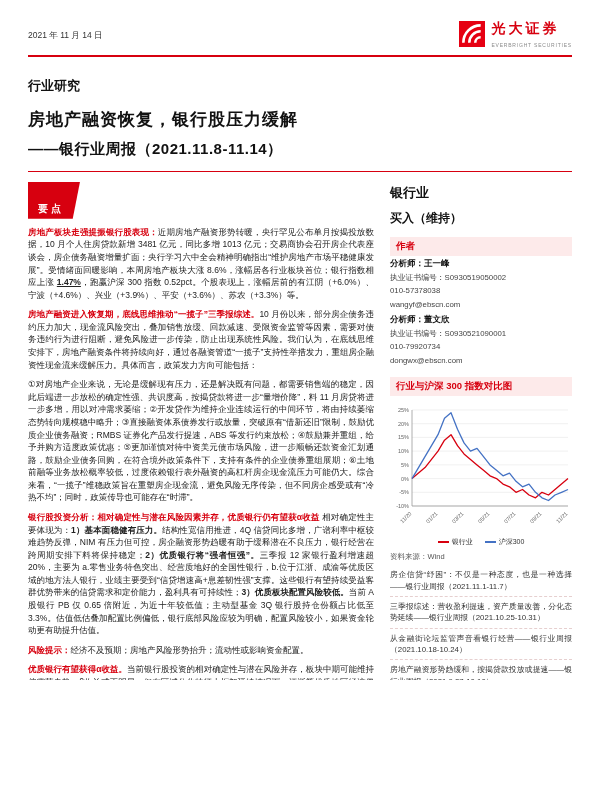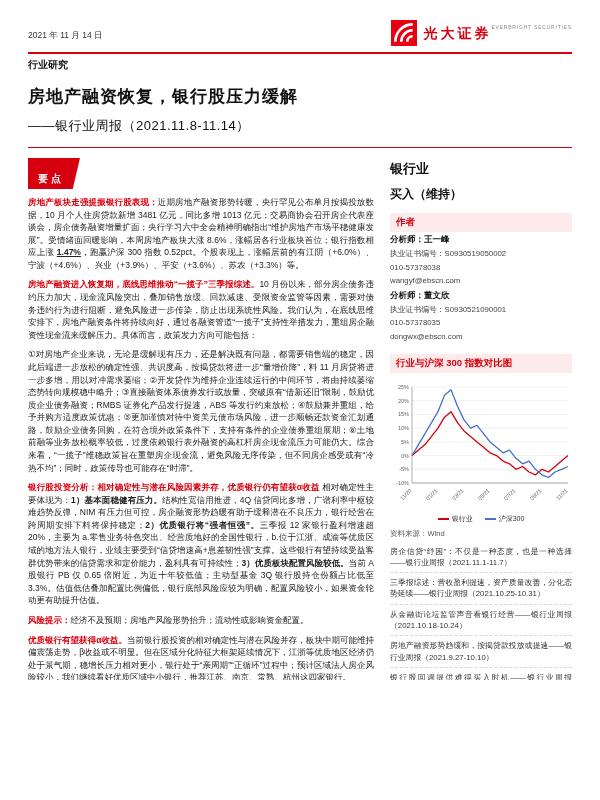--- a/index.html
+++ b/index.html
@@ -4,36 +4,36 @@
 <style>
   * { margin:0; padding:0; box-sizing:border-box; }
   html,body { background:#ffffff; }
   body { font-family:"Liberation Sans","DejaVu Sans",sans-serif; color:#222; }
   .page { width:600px; height:680px; margin:0 auto; padding:20px 28px 8px; overflow:hidden; background:#fff; position:relative; }
 
   .topbar { display:flex; justify-content:space-between; align-items:flex-start; }
   .date { font-size:8.5px; color:#333; padding-top:10px; }
   .logo { display:flex; align-items:center; gap:6px; }
   .logo-mark { width:26px; height:26px; flex:0 0 26px; }
-  .logo-text { display:flex; line-height:1.15; }
+  .logo-text { display:flex; flex-direction:column; line-height:1.15;gap:7px; }
   .logo-cn { font-size:14px; font-weight:bold; color:#d7000f; letter-spacing:3px; }
   .logo-en { font-size:5px; color:#8a8a8a; letter-spacing:0.8px; }
 
   .rule { border-top:2px solid #d7000f; margin-top:6px; }
   .rule2 { border-top:1.5px solid #d7000f; margin-top:12px; }
-  .category { font-size:10px; font-weight:600; color:#111; margin-top:4px; }
+  .category { font-size:13px; font-weight:600; color:#111; margin-top:20px; }
   .title { font-size:17px; font-weight:bold; color:#111; margin-top:13px; letter-spacing:1px; }
-  .subtitle { font-size:13px; font-weight:normal; color:#111; margin-top:9px; letter-spacing:0.5px; }
+  .subtitle { font-size:15px; font-weight:bold; color:#111; margin-top:9px; letter-spacing:0.5px; }
 
   .columns { display:flex; gap:16px; margin-top:10px; }
   .main-col { flex:0 0 346px; width:346px; }
   .side-col { flex:1; min-width:0; }
 
   .badge { display:inline-block; background:#d7000f; color:#fff; font-size:10px; font-weight:bold;
-           padding:14px 16px 3px 10px; letter-spacing:3px;
+           padding:20px 16px 3px 10px; letter-spacing:3px;
            clip-path:polygon(0 0,100% 0,86% 100%,0 100%); }
   .body-text p { font-size:8.5px; line-height:1.48; text-align:justify; margin-top:7px; color:#222; }
   .run-lead { color:#d7000f; font-weight:bold; }
   .run-b { font-weight:bold; }
   .run-em { font-weight:bold; text-decoration:underline; }
 
   .industry { font-size:13px; font-weight:bold; color:#111; margin-top:2px; }
   .rating { font-size:12px; font-weight:bold; color:#111; margin-top:8px; }
   .side-header { background:#fdeaea; color:#d7000f; font-weight:bold; font-size:9.5px;
                  padding:3px 6px; margin-top:10px; }
@@ -105,21 +105,21 @@
       <div>
           <div class="analyst">
             <div class="a-name">分析师：王一峰</div>
             <div>执业证书编号：S0930519050002</div>
             <div>010-57378038</div>
             <div>wangyf@ebscn.com</div>
           </div>
           <div class="analyst">
             <div class="a-name">分析师：董文欣</div>
             <div>执业证书编号：S0930521090001</div>
-            <div>010-57378035</div>
+            <div>010-79920734</div>
             <div>dongwx@ebscn.com</div>
           </div>
         </div>
 
       <div class="side-header">行业与沪深 300 指数对比图</div>
       <div class="chart-wrap">
         <svg class="chart-svg" viewBox="0 0 182 132">
             <line x1="22" x2="178" y1="6.0" y2="6.0" stroke="#e6e6e6" stroke-width="0.6"></line>
             <text x="19" y="8.0" font-size="5.5" fill="#666" text-anchor="end">25%</text>
             <line x1="22" x2="178" y1="19.7" y2="19.7" stroke="#e6e6e6" stroke-width="0.6"></line>

